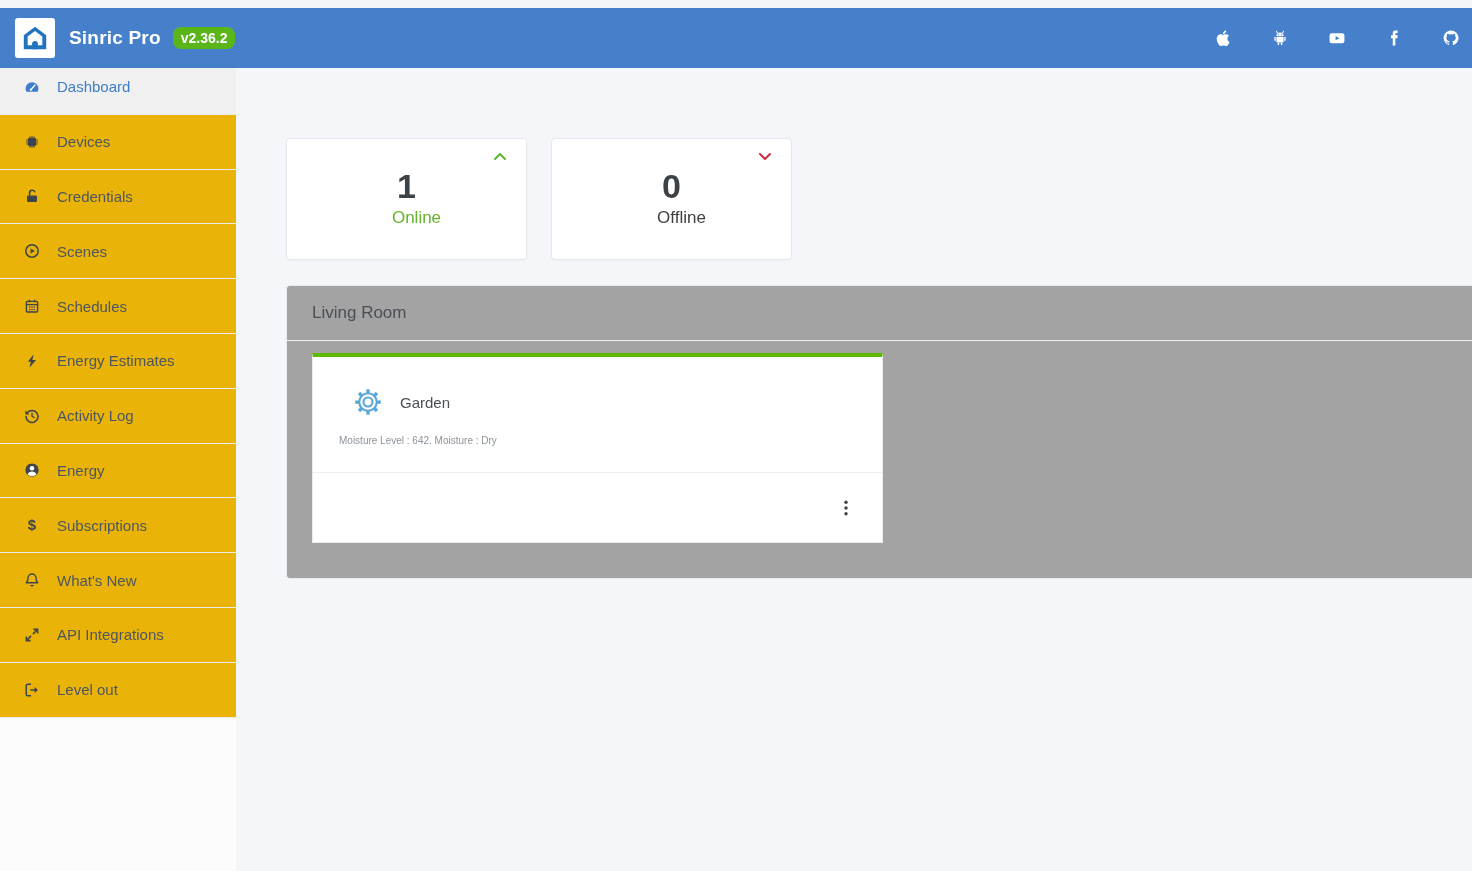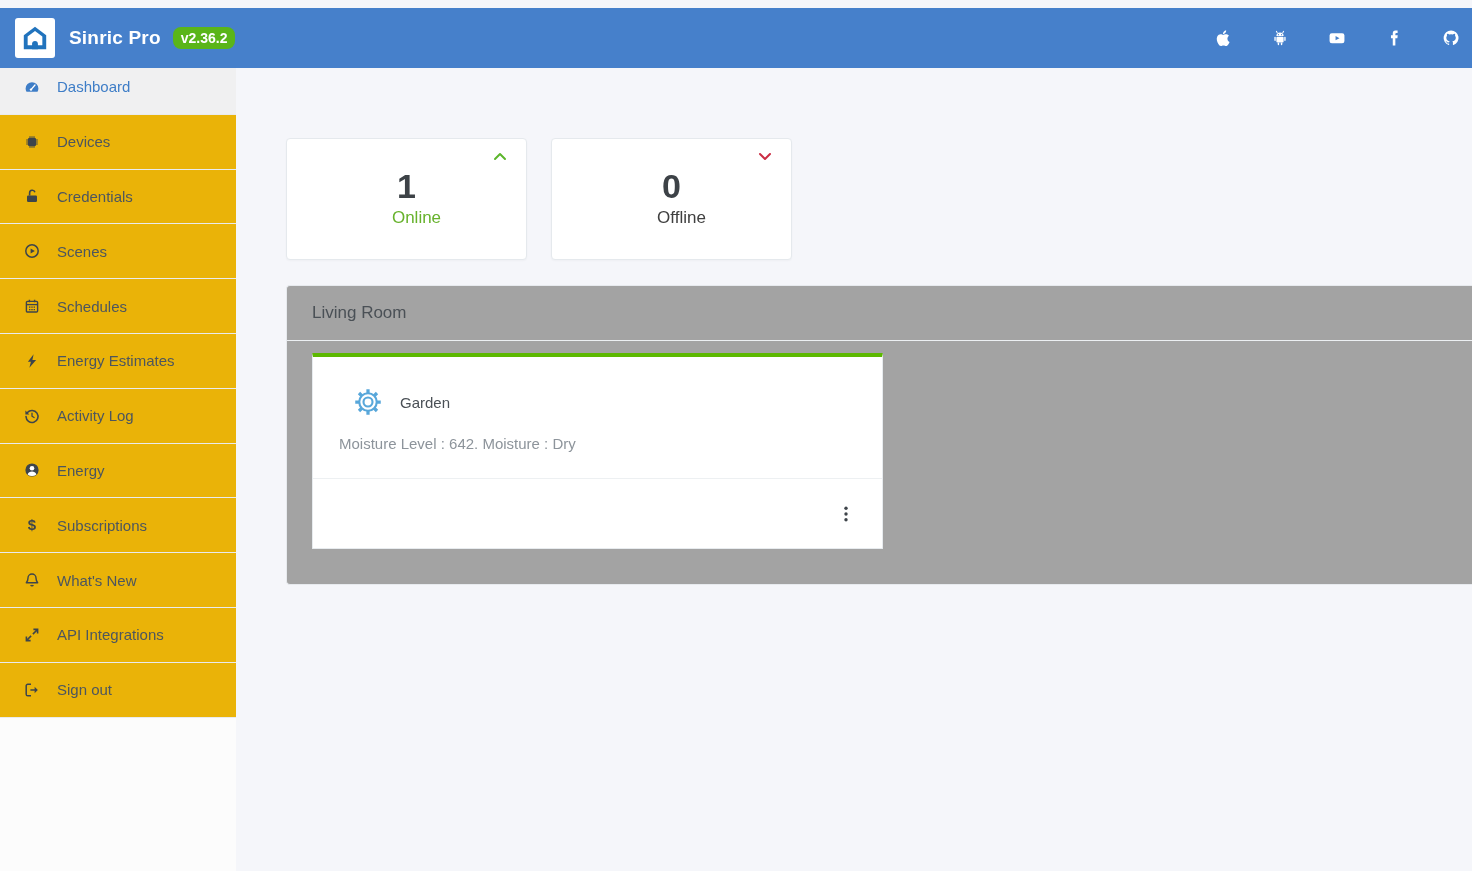--- a/index.html
+++ b/index.html
@@ -55,21 +55,21 @@
   .room-title { font-size:17px; color:#4a5056; }
   .room-body { padding:12px 25px 35px 25px; }
 
   .device-card { width:571px; background:#fff; border:1px solid #e7ebee;
     border-top:4px solid #5cb800; border-radius:1px; }
   .device-content { padding:30px 26px 26px 26px; }
   .device-title-row { display:flex; align-items:center; padding-left:14px; }
   .device-gear { color:#58a7da; display:flex; }
   .device-gear svg { width:30px; height:30px; }
   .device-name { margin-left:17px; font-size:15px; color:#4a5056; }
-  .device-status { margin-top:18px; font-size:15px; color:#8d949b; }
+  .device-status { margin-top:18px; font-size:10px; color:#8d949b; }
   .device-footer { border-top:1px solid #edf0f2; height:70px; display:flex;
     align-items:center; justify-content:flex-end; padding-right:28px; }
   .kebab-btn { background:none; border:none; cursor:pointer; display:flex; padding:6px; }
   .kebab-btn svg { width:4px; height:16px; fill:#3e444a; }
 
   .svg-defs { position:absolute; width:0; height:0; overflow:hidden; }
 </style>
 </head>
 <body>
 
@@ -300,21 +300,21 @@
         </svg>
       </span>
     <span class="nav-label">API Integrations</span>
   </div>
   <div class="nav-item">
     <span class="nav-icon">
         <svg>
           <use href="#sym-sign-out"></use>
         </svg>
       </span>
-    <span class="nav-label">Sign out</span>
+    <span class="nav-label">Level out</span>
   </div>
 </nav>
 
 <main class="main">
 
   <div class="stats-row">
     <div class="stat-card">
       <span class="stat-trend trend-up">
         <svg width="14" height="9" viewBox="0 0 14 9">
             <path d="M2 7 7 2l5 5" fill="none" stroke="currentColor" stroke-width="2" stroke-linecap="round" stroke-linejoin="round"></path>

